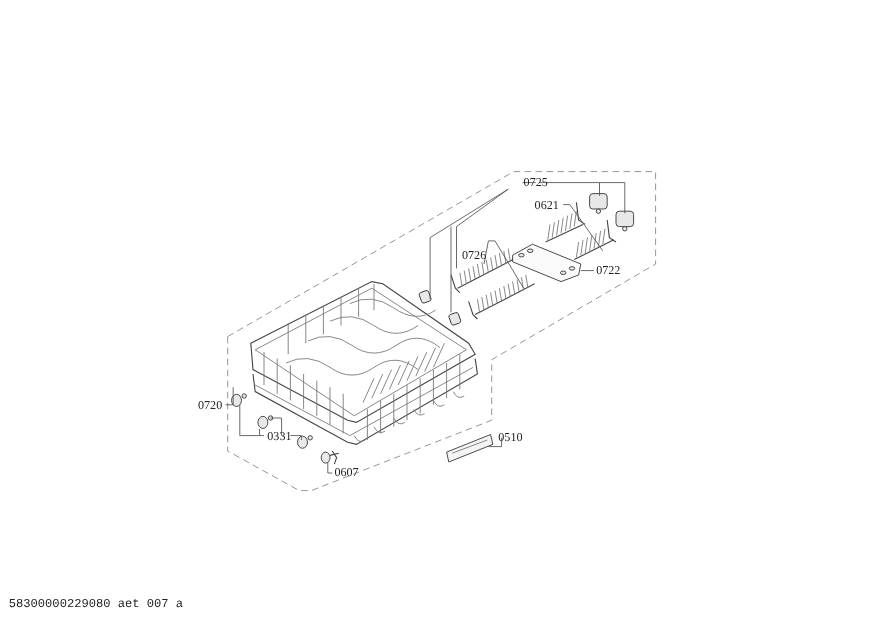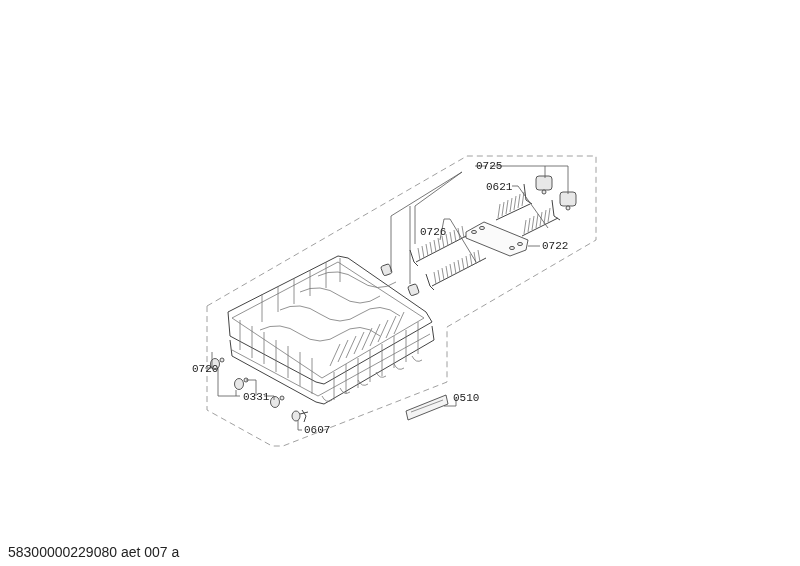--- a/index.html
+++ b/index.html
@@ -1,19 +1,19 @@
 <!DOCTYPE html>
 <html><head>
 <meta charset="utf-8">
 <style>
   html, body { margin:0; padding:0; background:#ffffff; }
   body { width:800px; height:566px; position:relative; overflow:hidden; font-family:"Liberation Sans", sans-serif; }
   #diagram { position:absolute; left:0; top:0; width:800px; height:566px; }
-  .label { position:absolute; font-size:11px; color:#222; line-height:12px; font-family:Liberation Mono, monospace; white-space:nowrap;text-align:right; }
-  .footer { position:absolute; left:8px; top:544px; font-size:14px; color:#222; font-family:Liberation Sans, sans-serif; }
+  .label { position:absolute; font-size:11px; color:#222; line-height:12px; font-family:Liberation Serif, serif; white-space:nowrap;text-align:right; }
+  .footer { position:absolute; left:8px; top:544px; font-size:11px; color:#222; font-family:Liberation Mono, monospace; }
   svg .dash { fill:none; stroke:#888; stroke-width:0.8; stroke-dasharray:6 4; }
   svg .lead { fill:none; stroke:#555; stroke-width:0.8; }
   svg .wire { fill:none; stroke:#444; stroke-width:1; }
   svg .wire2 { fill:none; stroke:#777; stroke-width:0.8; }
   svg .part { fill:#e8e8e8; stroke:#333; stroke-width:0.8; }
 </style>
 </head>
 <body>
 
 <svg id="diagram" viewBox="0 0 800 566" xmlns="http://www.w3.org/2000/svg">
@@ -219,18 +219,18 @@
     <polyline class="lead" points="298,420 298,430 302,430"></polyline>
 
     <polyline class="lead" points="444,406 456,406 456,398"></polyline>
   </g>
 </svg>
 
 <div class="label" style="left:476px;top:160px">0725</div>
 <div class="label" style="left:486px;top:181px">0621</div>
 <div class="label" style="left:420px;top:226px">0726</div>
 <div class="label" style="left:542px;top:240px">0722</div>
-<div class="label" style="left:192px;top:363px">0720</div>
+<div class="label" style="left:180px;top:363px">0720</div>
 <div class="label" style="left:243px;top:391px">0331</div>
 <div class="label" style="left:304px;top:424px">0607</div>
 <div class="label" style="left:453px;top:392px">0510</div>
 
 <div class="footer">58300000229080 aet 007 a</div>
 
 </body></html>

